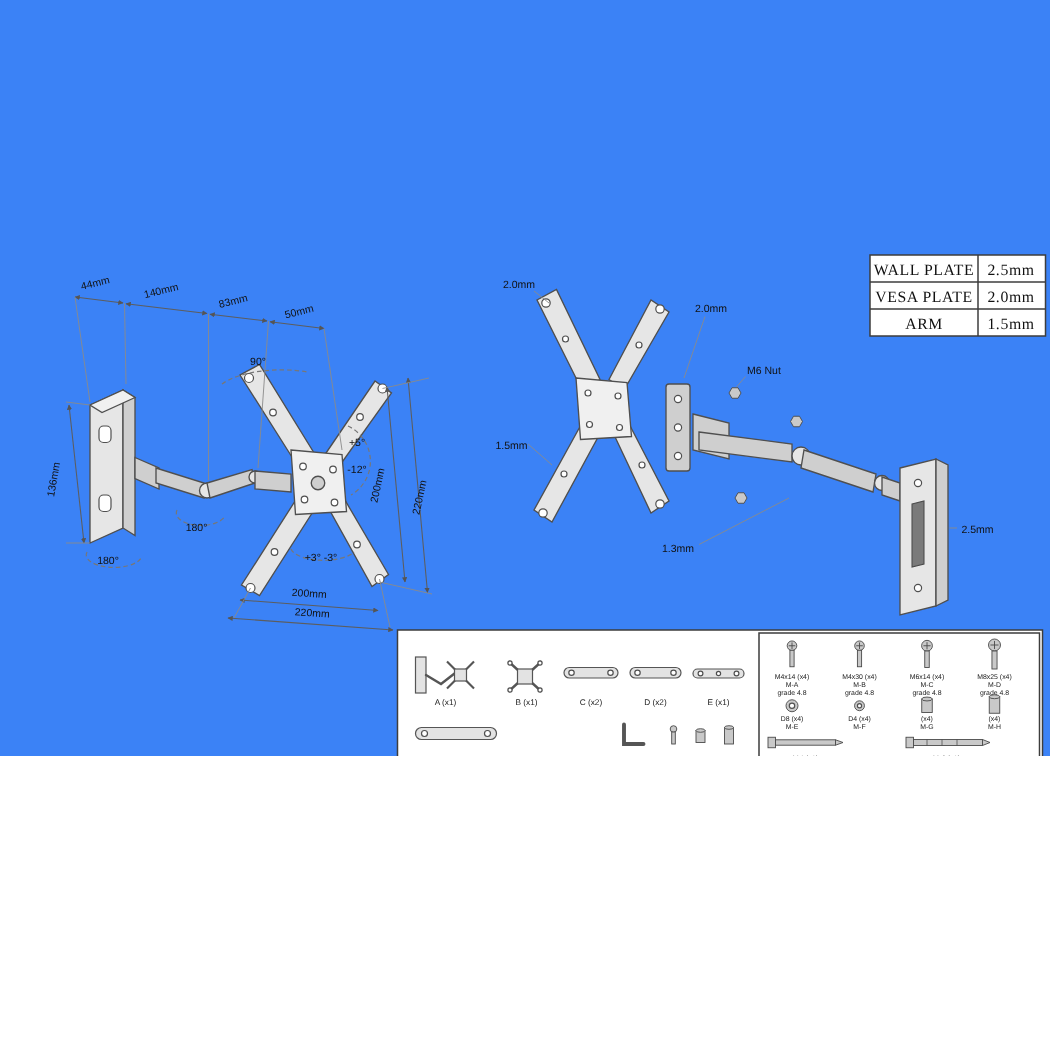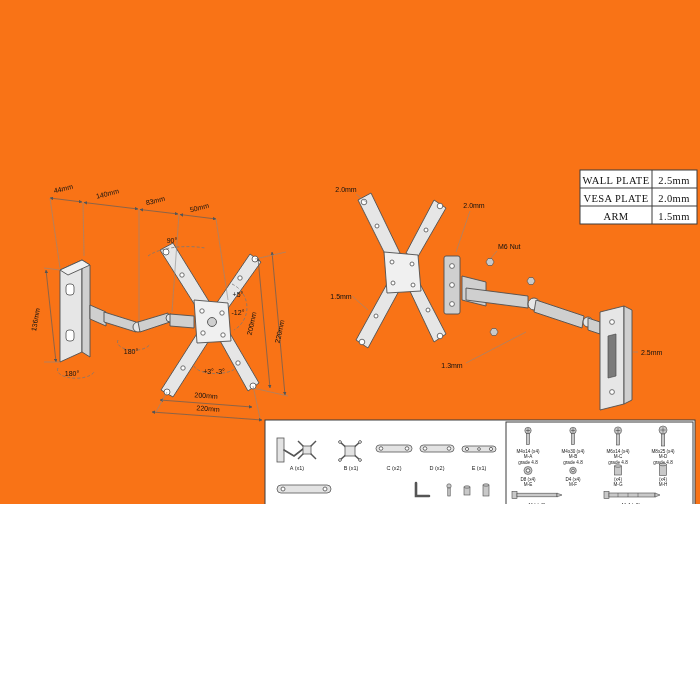--- a/index.html
+++ b/index.html
@@ -1,16 +1,16 @@
 <!DOCTYPE html>
 <html><head>
 <meta charset="utf-8">
 <style>
   html,body{margin:0;padding:0;background:#fff;}
-  .canvas{width:700px;height:504px;background:#f97316;position:relative;overflow:hidden;}
+  .canvas{width:700px;height:504px;background:#3b82f6;position:relative;overflow:hidden;}
   svg{display:block;}
   text{font-family:"Liberation Sans",sans-serif;fill:#1b1b1b;}
   .spec{font-family:"Liberation Serif",serif;font-size:10.5px;letter-spacing:.4px;fill:#111;}
   .dim{font-size:7px;fill:#111;}
   .lbl{font-size:7px;fill:#111;}
   .plbl{font-size:5.5px;fill:#222;text-anchor:middle;}
   .tny{font-size:4.6px;fill:#222;text-anchor:middle;}
   .bolt-lbl{font-size:5px;fill:#222;text-anchor:middle;}
   .ln{stroke:#8a8a8a;stroke-width:.6;fill:none;}
   .dln{stroke:#5d5d5d;stroke-width:.7;fill:none;}

